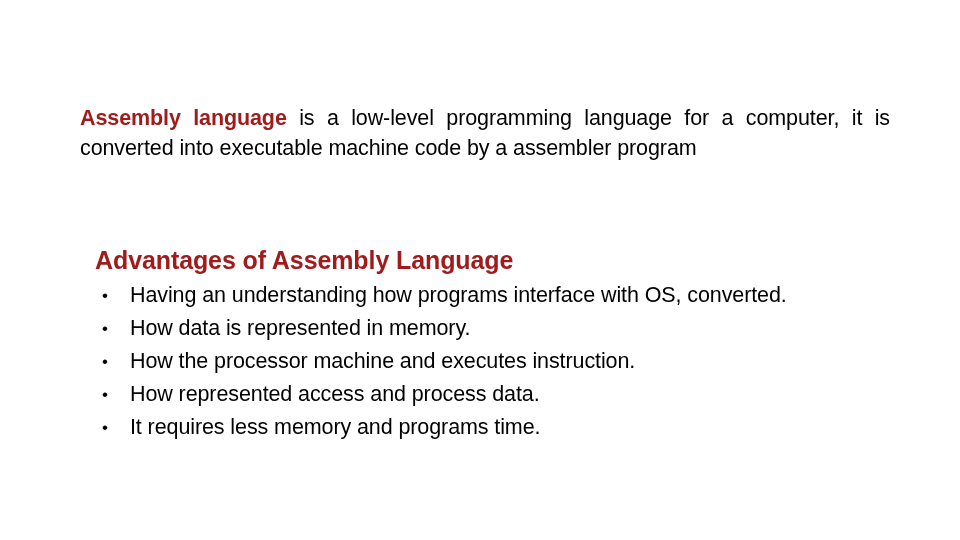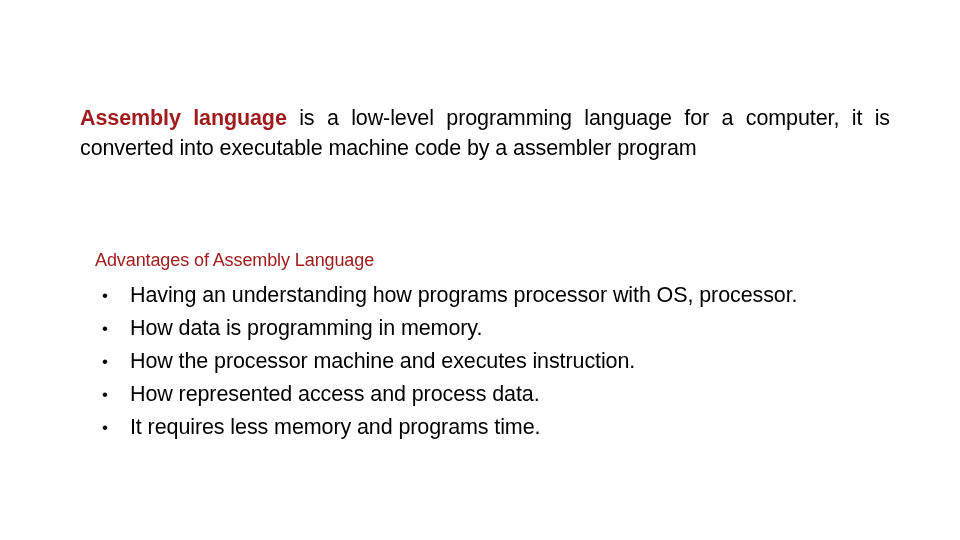--- a/index.html
+++ b/index.html
@@ -43,23 +43,23 @@
 
   
   .advantages-block {
     position: absolute;
     left: 95px;
     top: 246px;
     width: 840px;
   }
   .advantages-heading {
     margin: 0 0 5px 0;
-    font-size: 18px;
+    font-size: 25px;
     line-height: 28px;
-    font-weight: normal;
+    font-weight: bold;
     color: #A01C1C;
     letter-spacing: -0.1px;
   }
   .advantages-list {
     list-style: none;
     margin: 0;
     padding: 0;
   }
   .advantage-item {
     display: flex;
@@ -91,25 +91,25 @@
   <div class="intro-block">
     <p class="intro-paragraph"><span class="emph">Assembly language</span><span> is a low-level programming language for a computer, it is converted into executable machine code by a assembler program</span></p>
   </div>
 
   <div class="advantages-block">
     <h2 class="advantages-heading">Advantages of Assembly Language</h2>
 
     <ul class="advantages-list">
       <li class="advantage-item">
         <span class="bullet-marker">•</span>
-        <span class="advantage-text">Having an understanding how programs processor with OS, processor.</span>
+        <span class="advantage-text">Having an understanding how programs interface with OS, converted.</span>
       </li>
       <li class="advantage-item">
         <span class="bullet-marker">•</span>
-        <span class="advantage-text">How data is programming in memory.</span>
+        <span class="advantage-text">How data is represented in memory.</span>
       </li>
       <li class="advantage-item">
         <span class="bullet-marker">•</span>
         <span class="advantage-text">How the processor machine and executes instruction.</span>
       </li>
       <li class="advantage-item">
         <span class="bullet-marker">•</span>
         <span class="advantage-text">How represented access and process data.</span>
       </li>
       <li class="advantage-item">

